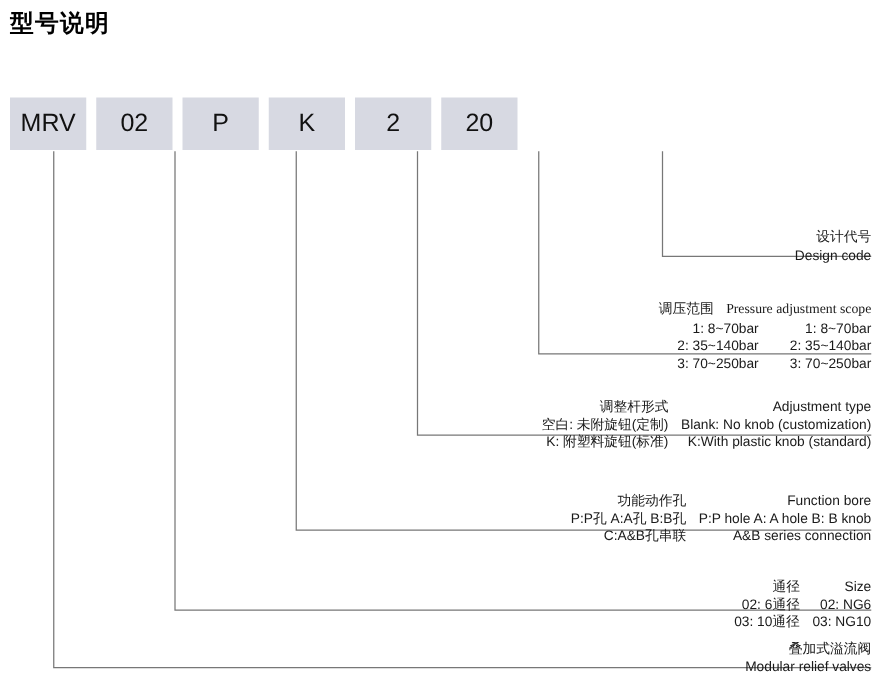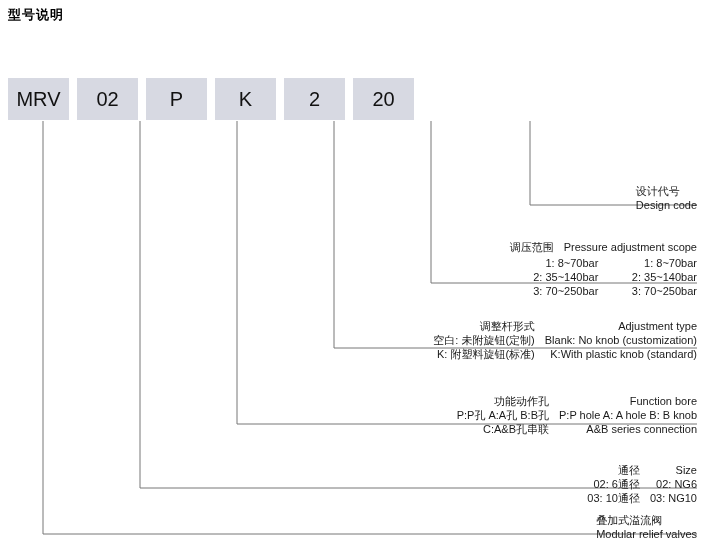--- a/index.html
+++ b/index.html
@@ -12,21 +12,21 @@
     background: #ffffff;
     font-family: "Liberation Sans", sans-serif;
     color: #1a1a1a;
     position: relative;
     overflow: hidden;
   }
   #page-title {
     position: absolute;
     left: 8px;
     top: 6px;
-    font-size: 13px;
+    font-size: 19px;
     font-weight: bold;
     letter-spacing: 1px;
     color: #000;
   }
   
   .code-row {
     position: absolute;
     left: 8px;
     top: 78px;
     display: flex;
@@ -54,21 +54,21 @@
     pointer-events: none;
   }
 
   
   .ann {
     position: absolute;
     font-size: 11px;
     line-height: 14px;
     white-space: nowrap;
   }
-  .ann .cn { text-align: left; }
+  .ann .cn { text-align: right; font-family: Liberation Mono, monospace; }
   .ann .en { text-align: center; }
   .ann-right {
     right: 8px;
     text-align: right;
   }
   .ann .row2 {
     display: grid;
     grid-template-columns: auto auto;
     column-gap: 10px;
   }
@@ -107,21 +107,21 @@
     <path d="M 43 121 L 43 534 L 697 534"></path>
   </g>
 </svg>
 
 <div class="ann ann-right" style="top:184px;">
   <div class="cn">设计代号</div>
   <div class="en">Design code</div>
 </div>
 
 <div class="ann ann-right" style="top:240px;">
-  <div class="row2 hdr" style="justify-items:end;">
+  <div class="row2 hdr" style="justify-items:end;font-family:Liberation Serif, serif;">
     <div class="col-cn">调压范围</div>
     <div class="col-en">Pressure adjustment scope</div>
   </div>
   <div class="row2" style="justify-items:end; margin-top:2px;">
     <div class="col-cn">1: 8~70bar</div>
     <div class="col-en">1: 8~70bar</div>
     <div class="col-cn">2: 35~140bar</div>
     <div class="col-en">2: 35~140bar</div>
     <div class="col-cn">3: 70~250bar</div>
     <div class="col-en">3: 70~250bar</div>

